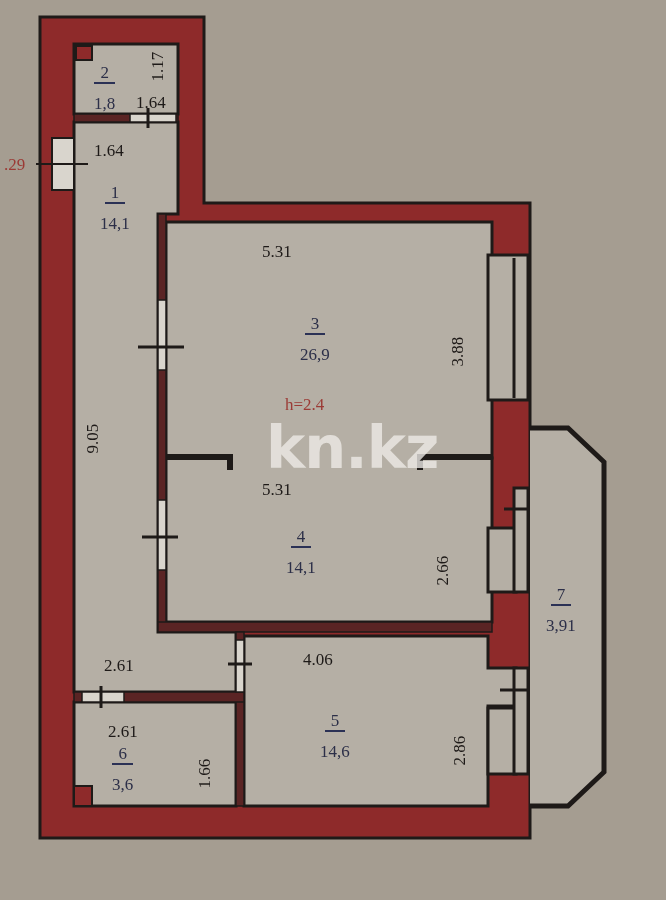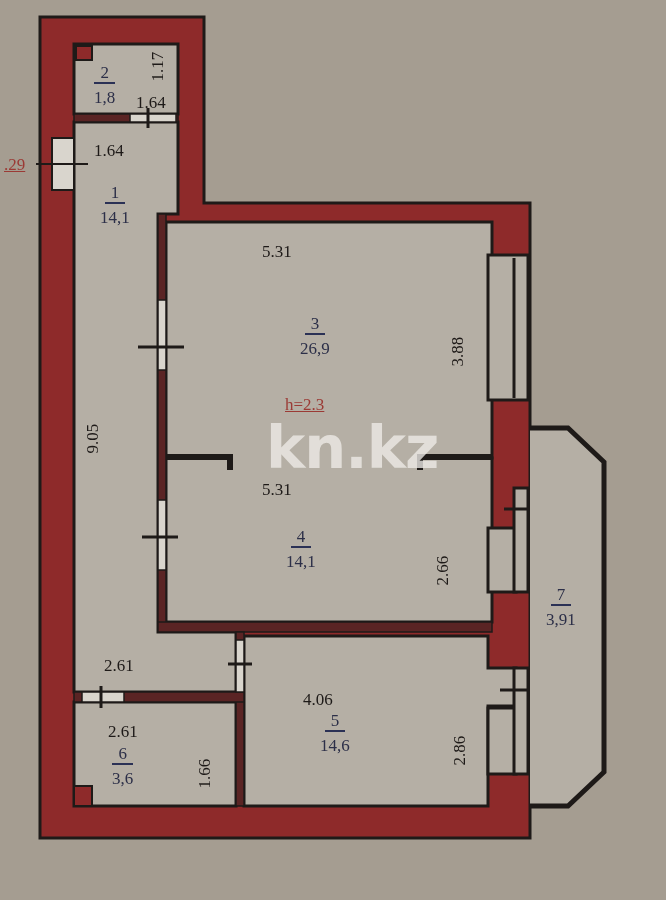--- a/index.html
+++ b/index.html
@@ -10,22 +10,22 @@
       position: relative;
     }
     #plan { position: absolute; left: 0; top: 0; }
     .lbl { position: absolute; font-family: "Liberation Serif", "DejaVu Serif", serif; font-size: 17px; color: #1e1a18; white-space: nowrap; line-height: 1; }
     .vert { transform: rotate(-90deg); transform-origin: center center; }
     .room {
       position: absolute; display: flex; flex-direction: column; align-items: center;
       font-family: "Liberation Serif", serif; font-size: 17px; color: #2c2f48; line-height: 1;
     }
     .room .num { padding: 0 6px 1px; border-bottom: 2px solid #2b3155; color: #2c2f48; }
-    .room .area { padding-top: 5px; color: #2c2f48; }
-    .red { color: #9b3a35; text-decoration: underline; }
+    .room .area { padding-top: 11px; color: #2c2f48; }
+    .red { color: #9b3a35; }
     .watermark {
       position: absolute; left: 266px; top: 418px;
       font-family: "DejaVu Sans", sans-serif; font-weight: bold; font-size: 59px;
       color: rgba(238,236,232,0.78); letter-spacing: -1px; line-height: 1;
     }
   </style>
 </head>
 <body>
 
 <svg id="plan" width="666" height="900" viewBox="0 0 666 900">
@@ -84,27 +84,27 @@
   <line x1="38" y1="164" x2="52" y2="164" stroke="#1e1a18" stroke-width="2"></line>
 </svg>
 
 <div class="lbl vert" style="left:143px; top:58px;">1.17</div>
 <div class="lbl" style="left:136px; top:94px;">1.64</div>
 <div class="lbl" style="left:94px; top:142px;">1.64</div>
 <div class="lbl red" style="left:4px; top:156px;">.29</div>
 <div class="lbl vert" style="left:78px; top:430px;">9.05</div>
 <div class="lbl" style="left:262px; top:243px;">5.31</div>
 <div class="lbl vert" style="left:443px; top:343px;">3.88</div>
-<div class="lbl red" style="left:285px; top:396px;">h=2.3</div>
+<div class="lbl red" style="left:285px; top:396px;">h=2.4</div>
 <div class="lbl" style="left:262px; top:481px;">5.31</div>
 <div class="lbl vert" style="left:428px; top:562px;">2.66</div>
 <div class="lbl" style="left:104px; top:657px;">2.61</div>
 <div class="lbl" style="left:108px; top:723px;">2.61</div>
 <div class="lbl vert" style="left:190px; top:765px;">1.66</div>
-<div class="lbl" style="left:303px; top:651px;margin-top:40px;">4.06</div>
+<div class="lbl" style="left:303px; top:651px;">4.06</div>
 <div class="lbl vert" style="left:445px; top:742px;">2.86</div>
 
 <div class="room" style="left:94px; top:64px;">
   <span class="num">2</span>
   <span class="area">1,8</span>
 </div>
 <div class="room" style="left:100px; top:184px;">
   <span class="num">1</span>
   <span class="area">14,1</span>
 </div>

